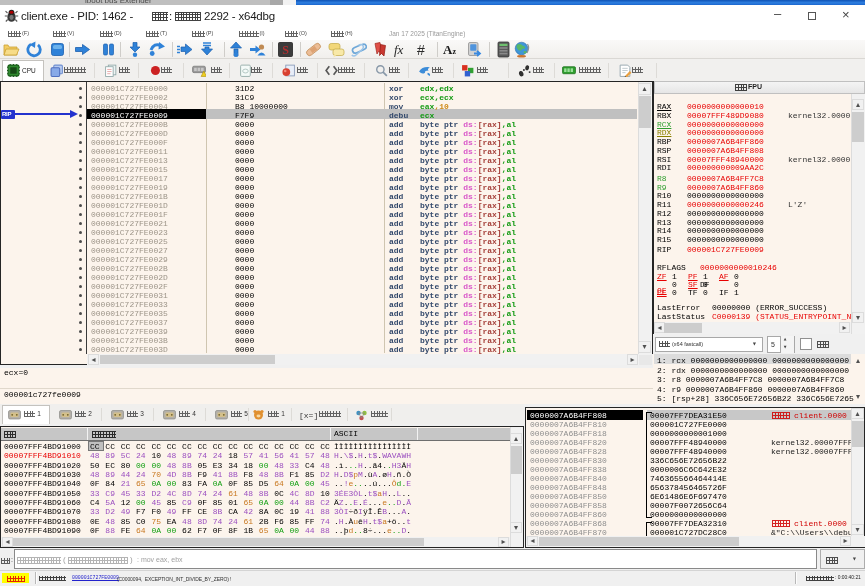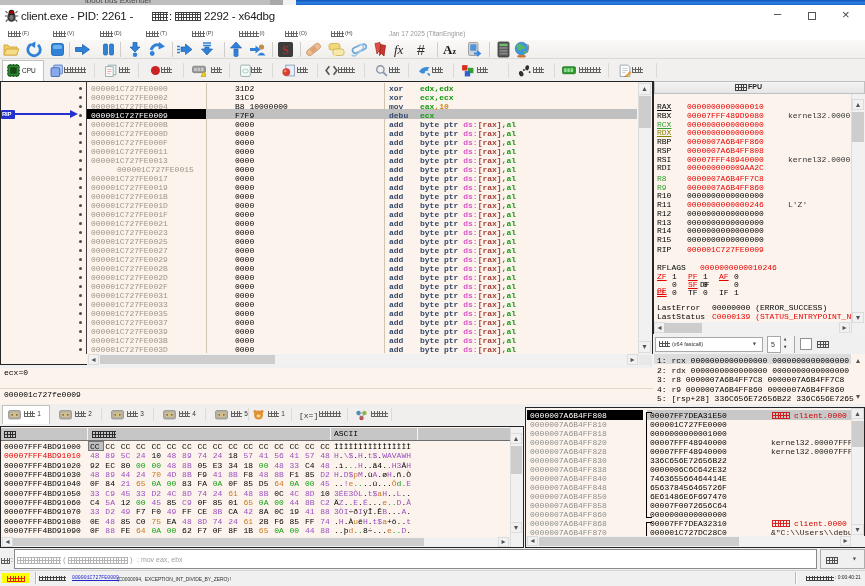--- a/index.html
+++ b/index.html
@@ -10,21 +10,21 @@
 <div style="position:absolute;left:283px;top:0px;width:13px;height:5px;background:#f2f2f2;"></div>
 <div style="position:absolute;left:296px;top:0px;width:569px;height:5px;background:linear-gradient(180deg,#0f52b4,#2e7fe0 55%,#1b66ce);"></div>
 <div style="position:absolute;left:0px;top:5px;width:865px;height:22px;background:#ffffff;"></div>
 <svg style="position:absolute;left:4px;top:8px" width="15" height="15" viewBox="0 0 15 15">
 <ellipse cx="7.5" cy="9" rx="4.2" ry="4.8" fill="#3a3a3a"></ellipse>
 <circle cx="7.5" cy="4.6" r="2.9" fill="#222"></circle>
 <ellipse cx="7.5" cy="4.3" rx="1.9" ry="1.5" fill="#b00000"></ellipse>
 <path d="M3.5 5 L1.5 3.2 M11.5 5 L13.5 3.2 M3.2 8 H0.8 M11.8 8 H14.2 M3.7 11.5 L1.8 13.5 M11.3 11.5 L13.2 13.5" stroke="#555" stroke-width="1.1" fill="none"></path>
 <ellipse cx="7.5" cy="9.3" rx="2" ry="2.6" fill="#777"></ellipse>
 </svg>
-<div style="position:absolute;left:21px;top:10px;font:11.5px 'Liberation Sans',monospace;color:#1a1a1a;white-space:pre;line-height:12.5px;letter-spacing:-0.2px;display:inline;">client.exe - PID: 2261 - </div>
+<div style="position:absolute;left:21px;top:10px;font:11.5px 'Liberation Sans',monospace;color:#1a1a1a;white-space:pre;line-height:12.5px;letter-spacing:-0.2px;display:inline;">client.exe - PID: 1462 - </div>
 <i style="width:16px;height:9px;position:absolute;left:152px;top:12px;background:repeating-linear-gradient(90deg,#222 0 1px,rgba(0,0,0,0) 1px 2.8px),repeating-linear-gradient(0deg,#222 0 1px,rgba(0,0,0,0) 1px 2.8px);opacity:.85;"></i>
 <div style="position:absolute;left:169px;top:10px;font:11.5px 'Liberation Sans',monospace;color:#1a1a1a;white-space:pre;line-height:12.5px;">:</div>
 <i style="width:26px;height:9px;position:absolute;left:175px;top:12px;background:repeating-linear-gradient(90deg,#222 0 1px,rgba(0,0,0,0) 1px 2.8px),repeating-linear-gradient(0deg,#222 0 1px,rgba(0,0,0,0) 1px 2.8px);opacity:.85;"></i>
 <div style="position:absolute;left:204px;top:10px;font:11.5px 'Liberation Sans',monospace;color:#1a1a1a;white-space:pre;line-height:12.5px;letter-spacing:-0.2px;">2292 - x64dbg</div>
 <div style="position:absolute;left:774px;top:7px;font:13px 'Liberation Sans',monospace;color:#444;white-space:pre;line-height:14px;">–</div>
 <div style="position:absolute;left:808px;top:12px;width:8px;height:8px;border:1.2px solid #555;"></div>
 <div style="position:absolute;left:842px;top:8px;font:13px 'Liberation Sans',monospace;color:#444;white-space:pre;line-height:14px;">×</div>
 <div style="position:absolute;left:0px;top:27px;width:865px;height:13px;background:#ffffff;"></div>
 <i style="width:13.0px;height:6px;position:absolute;left:8px;top:30.5px;background:repeating-linear-gradient(90deg,#4a4a4a 0 1px,rgba(0,0,0,0) 1px 2.8px),repeating-linear-gradient(0deg,#4a4a4a 0 1px,rgba(0,0,0,0) 1px 2.8px);opacity:.85;"></i>
 <div style="position:absolute;left:22.0px;top:30px;font:5.5px 'Liberation Sans',monospace;color:#4a4a4a;white-space:pre;line-height:6.5px;">(F)</div>
@@ -316,21 +316,21 @@
 <div style="position:absolute;left:389px;top:137.5px;font:8px 'Liberation Mono',monospace;color:#000;white-space:pre;line-height:9px;"><b style="color:#32486b">add</b></div>
 <div style="position:absolute;left:420px;top:137.5px;font:8px 'Liberation Mono',monospace;color:#000;white-space:pre;line-height:9px;"><b style="color:#32486b">byte ptr </b><b style="color:#d957c9">ds:</b><b style="color:#a5403a">[rax]</b><b style="color:#129a12">,al</b></div>
 <div style="position:absolute;left:91px;top:146.5px;font:8px 'Liberation Mono',monospace;color:#9c9488;white-space:pre;line-height:9px;">000001C727FE0011</div>
 <div style="position:absolute;left:235px;top:146.5px;font:8px 'Liberation Mono',monospace;color:#000;white-space:pre;line-height:9px;">0000</div>
 <div style="position:absolute;left:389px;top:146.5px;font:8px 'Liberation Mono',monospace;color:#000;white-space:pre;line-height:9px;"><b style="color:#32486b">add</b></div>
 <div style="position:absolute;left:420px;top:146.5px;font:8px 'Liberation Mono',monospace;color:#000;white-space:pre;line-height:9px;"><b style="color:#32486b">byte ptr </b><b style="color:#d957c9">ds:</b><b style="color:#a5403a">[rax]</b><b style="color:#129a12">,al</b></div>
 <div style="position:absolute;left:91px;top:155.5px;font:8px 'Liberation Mono',monospace;color:#9c9488;white-space:pre;line-height:9px;">000001C727FE0013</div>
 <div style="position:absolute;left:235px;top:155.5px;font:8px 'Liberation Mono',monospace;color:#000;white-space:pre;line-height:9px;">0000</div>
 <div style="position:absolute;left:389px;top:155.5px;font:8px 'Liberation Mono',monospace;color:#000;white-space:pre;line-height:9px;"><b style="color:#32486b">add</b></div>
 <div style="position:absolute;left:420px;top:155.5px;font:8px 'Liberation Mono',monospace;color:#000;white-space:pre;line-height:9px;"><b style="color:#32486b">byte ptr </b><b style="color:#d957c9">ds:</b><b style="color:#a5403a">[rax]</b><b style="color:#129a12">,al</b></div>
-<div style="position:absolute;left:91px;top:164.5px;font:8px 'Liberation Mono',monospace;color:#9c9488;white-space:pre;line-height:9px;margin-left:26px;">000001C727FE0015</div>
+<div style="position:absolute;left:91px;top:164.5px;font:8px 'Liberation Mono',monospace;color:#9c9488;white-space:pre;line-height:9px;">000001C727FE0015</div>
 <div style="position:absolute;left:235px;top:164.5px;font:8px 'Liberation Mono',monospace;color:#000;white-space:pre;line-height:9px;">0000</div>
 <div style="position:absolute;left:389px;top:164.5px;font:8px 'Liberation Mono',monospace;color:#000;white-space:pre;line-height:9px;"><b style="color:#32486b">add</b></div>
 <div style="position:absolute;left:420px;top:164.5px;font:8px 'Liberation Mono',monospace;color:#000;white-space:pre;line-height:9px;"><b style="color:#32486b">byte ptr </b><b style="color:#d957c9">ds:</b><b style="color:#a5403a">[rax]</b><b style="color:#129a12">,al</b></div>
 <div style="position:absolute;left:91px;top:173.5px;font:8px 'Liberation Mono',monospace;color:#9c9488;white-space:pre;line-height:9px;">000001C727FE0017</div>
 <div style="position:absolute;left:235px;top:173.5px;font:8px 'Liberation Mono',monospace;color:#000;white-space:pre;line-height:9px;">0000</div>
 <div style="position:absolute;left:389px;top:173.5px;font:8px 'Liberation Mono',monospace;color:#000;white-space:pre;line-height:9px;"><b style="color:#32486b">add</b></div>
 <div style="position:absolute;left:420px;top:173.5px;font:8px 'Liberation Mono',monospace;color:#000;white-space:pre;line-height:9px;"><b style="color:#32486b">byte ptr </b><b style="color:#d957c9">ds:</b><b style="color:#a5403a">[rax]</b><b style="color:#129a12">,al</b></div>
 <div style="position:absolute;left:91px;top:182.5px;font:8px 'Liberation Mono',monospace;color:#9c9488;white-space:pre;line-height:9px;">000001C727FE0019</div>
 <div style="position:absolute;left:235px;top:182.5px;font:8px 'Liberation Mono',monospace;color:#000;white-space:pre;line-height:9px;">0000</div>
 <div style="position:absolute;left:389px;top:182.5px;font:8px 'Liberation Mono',monospace;color:#000;white-space:pre;line-height:9px;"><b style="color:#32486b">add</b></div>
@@ -627,21 +627,21 @@
     <b style="position:absolute;left:243.5px;color:#9b4fc0;font-weight:normal">57</b>
     <b style="position:absolute;left:258.85px;color:#9b4fc0;font-weight:normal">41</b>
     <b style="position:absolute;left:274.2px;color:#9b4fc0;font-weight:normal">56</b>
     <b style="position:absolute;left:289.54999999999995px;color:#9b4fc0;font-weight:normal">41</b>
     <b style="position:absolute;left:304.9px;color:#9b4fc0;font-weight:normal">57</b>
     <b style="position:absolute;left:320.25px;color:#9b4fc0;font-weight:normal">48</b>
   </div>
 <div style="position:absolute;top:451.35px;left:334px;font:8px 'Liberation Mono';line-height:9px;white-space:pre"><b style="color:#9b4fc0;font-weight:normal">H</b><b style="color:#000;font-weight:normal">.</b><b style="color:#9b4fc0;font-weight:normal">\</b><b style="color:#9b4fc0;font-weight:normal">$</b><b style="color:#000;font-weight:normal">.</b><b style="color:#9b4fc0;font-weight:normal">H</b><b style="color:#000;font-weight:normal">.</b><b style="color:#9b4fc0;font-weight:normal">t</b><b style="color:#9b4fc0;font-weight:normal">$</b><b style="color:#000;font-weight:normal">.</b><b style="color:#9b4fc0;font-weight:normal">W</b><b style="color:#9b4fc0;font-weight:normal">A</b><b style="color:#9b4fc0;font-weight:normal">V</b><b style="color:#9b4fc0;font-weight:normal">A</b><b style="color:#9b4fc0;font-weight:normal">W</b><b style="color:#9b4fc0;font-weight:normal">H</b></div>
 <div style="position:absolute;left:4px;top:460.70000000000005px;font:8px 'Liberation Mono',monospace;color:#000;white-space:pre;line-height:9px;">00007FFF4BD91020</div>
 <div style="position:absolute;top:460.70000000000005px;left:0;font:8px 'Liberation Mono';line-height:9px;">
-    <b style="position:absolute;left:90.0px;color:#000;font-weight:normal">92</b>
+    <b style="position:absolute;left:90.0px;color:#000;font-weight:normal">50</b>
     <b style="position:absolute;left:105.35px;color:#000;font-weight:normal">EC</b>
     <b style="position:absolute;left:120.7px;color:#000;font-weight:normal">80</b>
     <b style="position:absolute;left:136.05px;color:#12a012;font-weight:normal">00</b>
     <b style="position:absolute;left:151.4px;color:#12a012;font-weight:normal">00</b>
     <b style="position:absolute;left:166.75px;color:#9b4fc0;font-weight:normal">48</b>
     <b style="position:absolute;left:182.1px;color:#9b4fc0;font-weight:normal">8B</b>
     <b style="position:absolute;left:197.45px;color:#000;font-weight:normal">05</b>
     <b style="position:absolute;left:212.8px;color:#000;font-weight:normal">E3</b>
     <b style="position:absolute;left:228.15px;color:#000;font-weight:normal">34</b>
     <b style="position:absolute;left:243.5px;color:#000;font-weight:normal">18</b>

